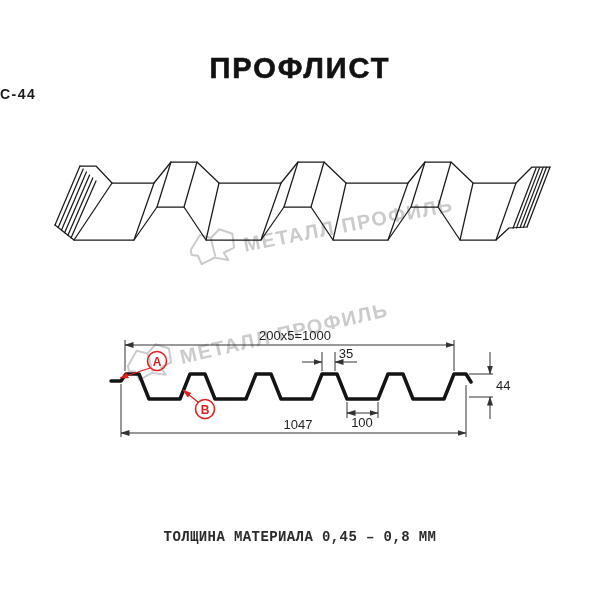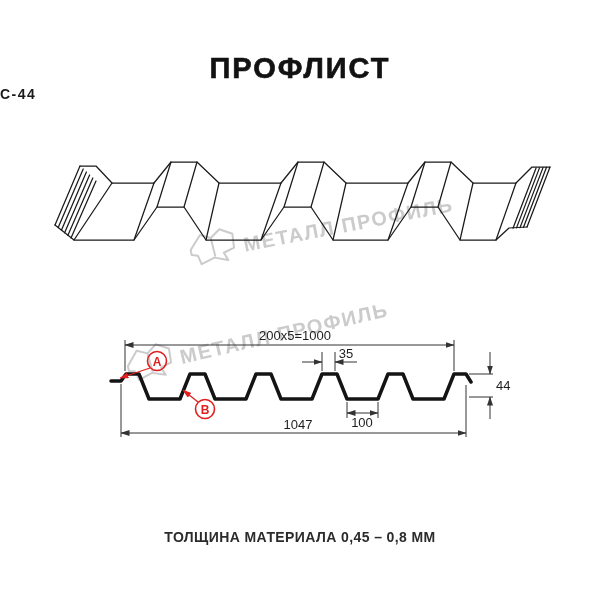--- a/index.html
+++ b/index.html
@@ -4,21 +4,21 @@
 <style>
   html,body{margin:0;padding:0;background:#ffffff;}
   #stage{position:relative;width:600px;height:600px;background:#ffffff;overflow:hidden;
          font-family:"Liberation Sans",sans-serif;padding-left:39px;}
   .title{position:absolute;left:0;top:52px;width:600px;text-align:center;
          font-size:29px;font-weight:bold;letter-spacing:2px;color:#121212;
          -webkit-text-stroke:0.6px #121212;}
   .subtitle{position:absolute;left:0;top:86px;width:600px;
          font-size:14px;font-weight:bold;letter-spacing:1.5px;color:#1a1a1a;}
   .footer{position:absolute;left:0;top:529px;width:600px;text-align:center;
-         font-size:14px;font-weight:bold;letter-spacing:0.4px;color:#2b2b2b;}
+         font-size:14px;font-weight:bold;letter-spacing:0.4px;color:#2b2b2b;font-family:Liberation Mono, monospace;}
   svg{position:absolute;left:0;top:0;}
   .ln3d{stroke:#1a1a1a;stroke-width:1.25;fill:none;stroke-linejoin:round;stroke-linecap:round;}
   .profile{stroke:#141414;stroke-width:3.5;fill:none;stroke-linejoin:round;stroke-linecap:round;}
   .dim{stroke:#333333;stroke-width:1;fill:none;}
   .dimtext{font-family:"Liberation Sans",sans-serif;font-size:13px;fill:#1e1e1e;}
   .wm{stroke:#cbcbcb;stroke-width:2;fill:none;stroke-linejoin:round;}
   .wmtext{font-family:"Liberation Sans",sans-serif;font-size:20px;font-weight:bold;
           letter-spacing:1.5px;fill:#cbcbcb;}
   .red{stroke:#e02020;fill:none;}
   .redtext{font-family:"Liberation Sans",sans-serif;font-size:12px;font-weight:bold;fill:#e02020;}

